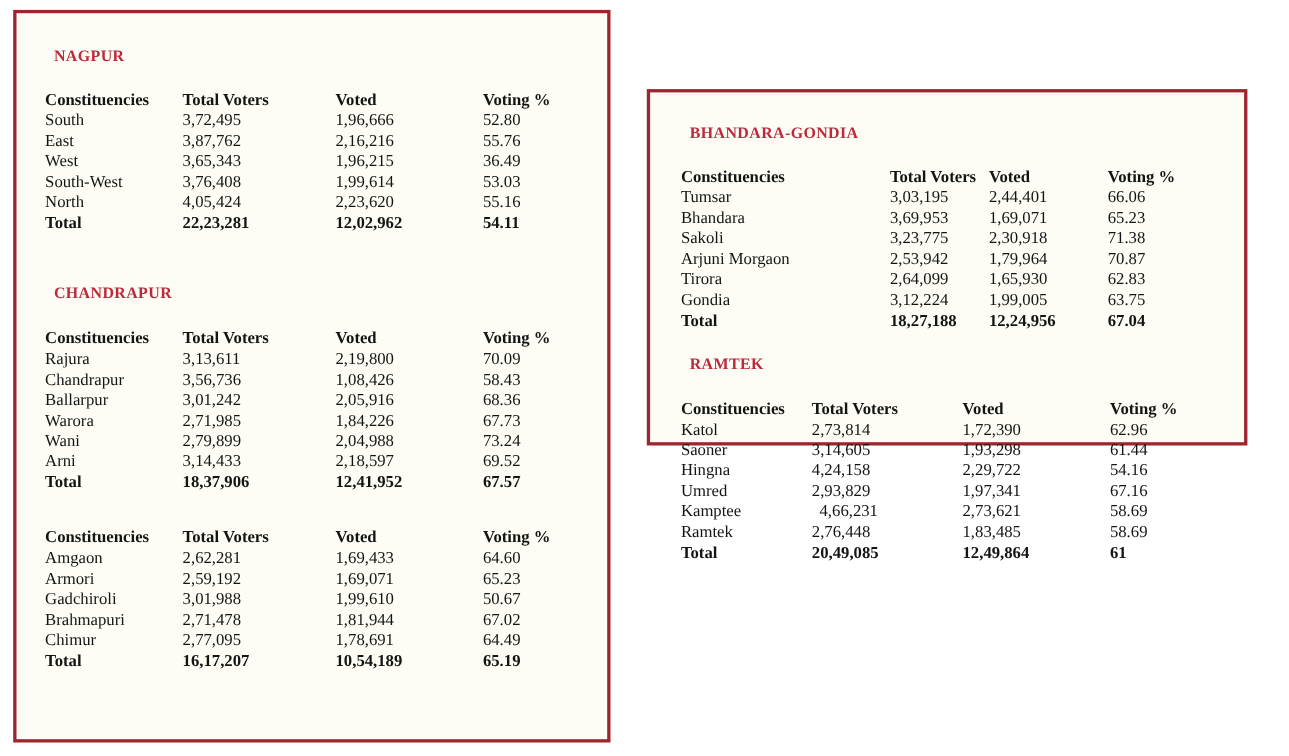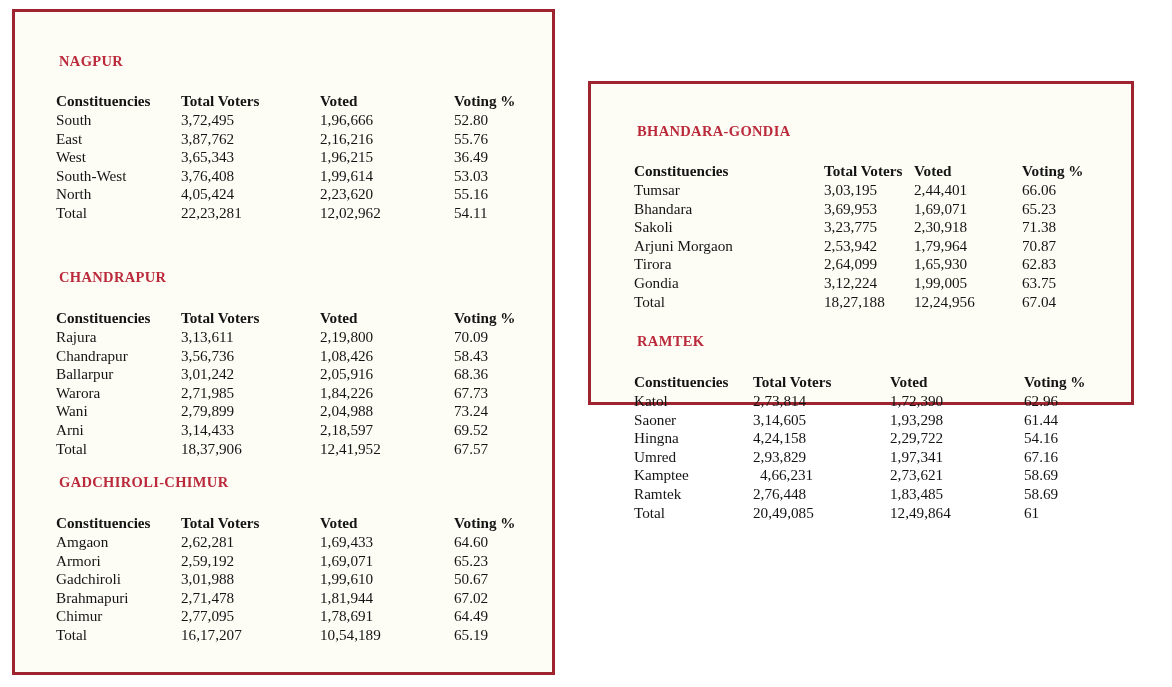--- a/index.html
+++ b/index.html
@@ -39,29 +39,29 @@
   .section {
     position: absolute;
   }
 
   .section-heading {
     font-family: "Liberation Serif", "DejaVu Serif", serif;
     font-weight: bold;
     font-size: 14.5px;
     letter-spacing: 0.35px;
     color: #bb2a3b;
-    margin: 18px;
+    margin: 8px;
     padding: 0;
     line-height: 16px;
     white-space: nowrap;
   }
 
   table.vote-table {
     border-collapse: collapse;
-    margin: 15px;
+    margin: 0;
     padding: 0;
     font-size: 15.2px;
     color: #141414;
     table-layout: fixed;
   }
 
   table.vote-table th,
   table.vote-table td {
     text-align: left;
     padding: 0;
@@ -75,21 +75,21 @@
   }
 
   table.vote-table thead th {
     font-weight: bold;
     font-size: 15.2px;
     height: 21px;
     line-height: 21px;
   }
 
   tr.total-row td {
-    font-weight: normal;
+    font-weight: bold;
   }
 
   
   .cols-left col.c0 { width: 125px; }
   .cols-left col.c1 { width: 139px; }
   .cols-left col.c2 { width: 134px; }
   .cols-left col.c3 { width: 80px; }
 
   
   .cols-bg col.c0 { width: 190px; }
@@ -244,21 +244,20 @@
             <td>18,37,906</td>
             <td>12,41,952</td>
             <td>67.57</td>
           </tr>
         </tbody>
       </table>
     </div>
   </div>
 
   <div class="section" id="sec-gadchiroli">
-    <div class="section-heading">GADCHIROLI-CHIMUR</div>
     <div class="tbl-wrap">
       <table class="vote-table">
         <colgroup class="cols-left">
             <col class="c0">
             <col class="c1">
             <col class="c2">
             <col class="c3">
           </colgroup>
         <thead>
           <tr>

